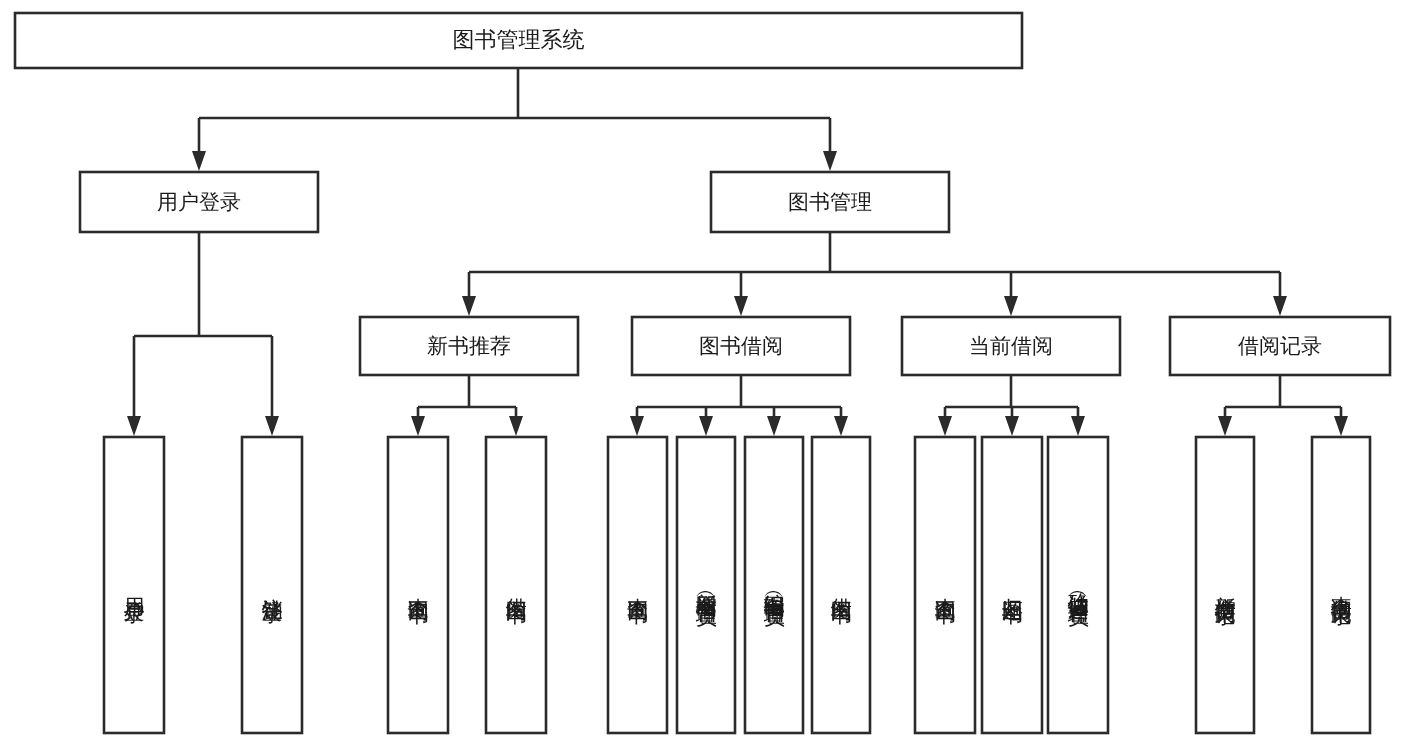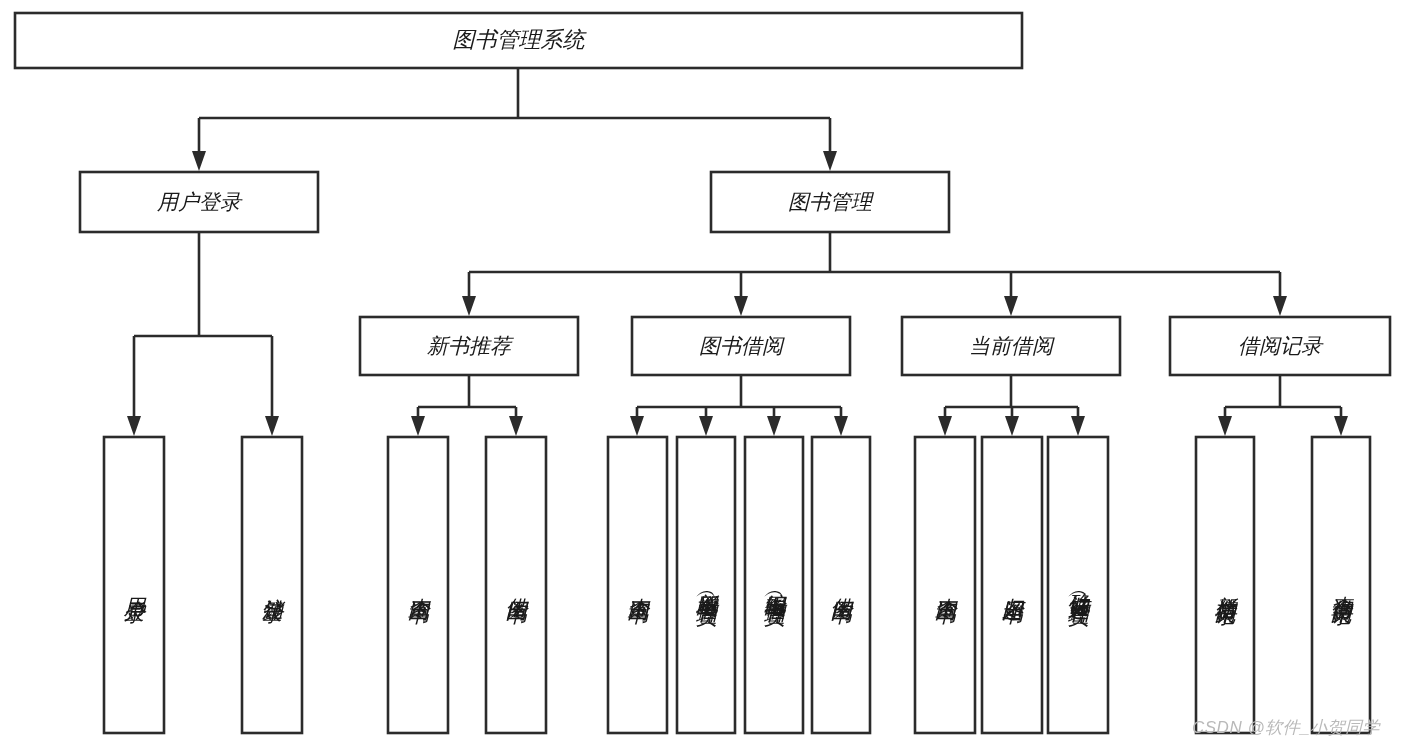--- a/index.html
+++ b/index.html
@@ -11,21 +11,20 @@
     width: 1405px;
     height: 747px;
     font-family: "Liberation Sans", "DejaVu Sans", sans-serif;
     overflow: hidden;
     position: relative;
   }
   #diagram-root {
     position: relative;
     width: 1168px;
     height: 747px;
-    font-style: italic;
   }
   svg#tree-svg {
     position: absolute;
     left: 0;
     top: 0;
     width: 1405px;
     height: 747px;
     display: block;
   }
   .node-box {
@@ -174,14 +173,13 @@
       <div class="vtext" style="left: 608px; top: 437px; width: 59px; height: 296px;">查询图书</div>
       <div class="vtext" style="left: 677px; top: 437px; width: 58px; height: 296px;">新增图书（管理员）</div>
       <div class="vtext" style="left: 745px; top: 437px; width: 58px; height: 296px;">编辑图书（管理员）</div>
       <div class="vtext" style="left: 812px; top: 437px; width: 58px; height: 296px;">借阅图书</div>
       <div class="vtext" style="left: 915px; top: 437px; width: 60px; height: 296px;">查询图书</div>
       <div class="vtext" style="left: 982px; top: 437px; width: 60px; height: 296px;">归还图书</div>
       <div class="vtext" style="left: 1048px; top: 437px; width: 60px; height: 296px;">确认归还（管理员）</div>
       <div class="vtext" style="left: 1196px; top: 437px; width: 58px; height: 296px;">新增借阅记录</div>
       <div class="vtext" style="left: 1312px; top: 437px; width: 58px; height: 296px;">查询借阅记录</div>
     </div>
-  <div id="watermark" style="left: 1192px; top: 716px;">CSDN @软件_小贺同学</div>
 </div>
 
 </body></html>

